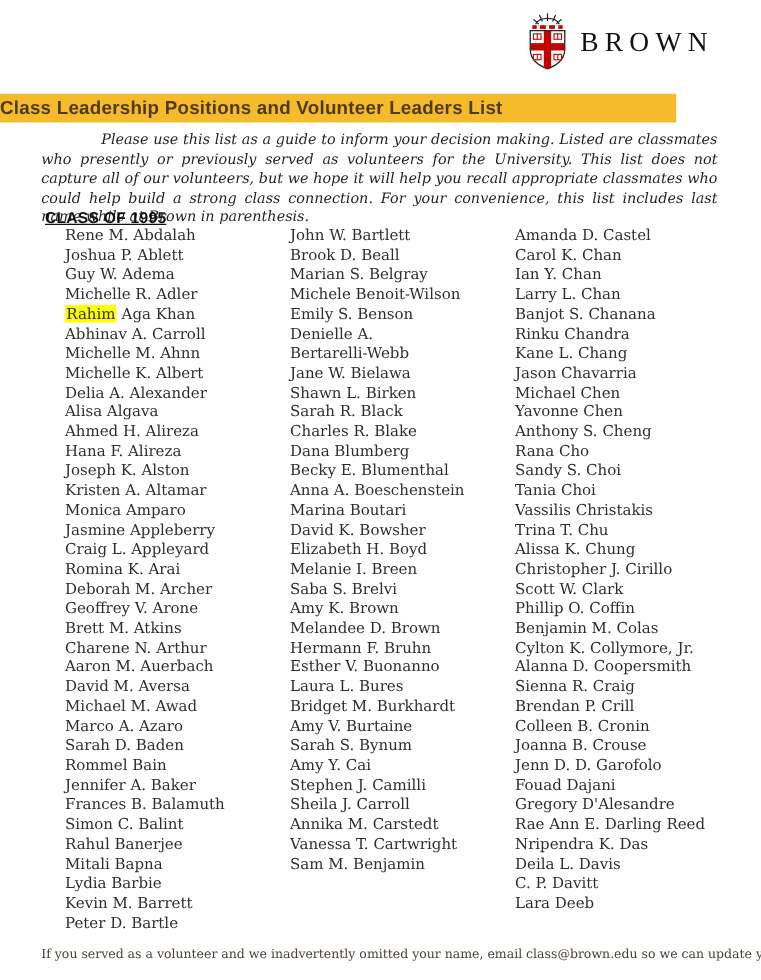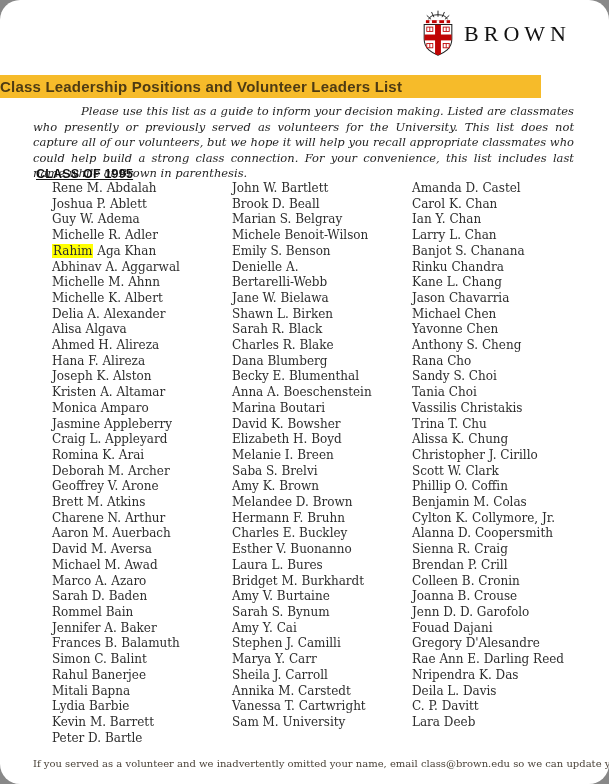--- a/index.html
+++ b/index.html
@@ -1,19 +1,19 @@
 <!DOCTYPE html>
 <html style="--gold: #F6BB2A; --banner-text: #4E3B13; --highlight: #FFFF00;"><head>
 <meta charset="utf-8">
 <style>
   html,body { margin:0; padding:0; background:#888; }
   .page {
     position:relative; width:609px; height:784px; margin:0 auto;
     background:#ffffff; overflow:hidden;
-    font-family:"DejaVu Serif", serif; color:#2d2d2d;border-radius:20px;
+    font-family:"DejaVu Serif", serif; color:#2d2d2d;
   }
   
   .brand { position:absolute; top:8px; right:38px; display:flex; align-items:center; gap:7px; }
   .crest { display:block; }
   .wordmark {
     font-family:"Liberation Serif", serif; font-size:22px; letter-spacing:5px;
     color:#121212; font-weight:400;
   }
   
   .banner {
@@ -100,21 +100,21 @@
 
   <h2 class="class-heading">CLASS OF 1995</h2>
 
   <div class="columns">
     <div class="col" id="col-0">
         <div class="name-line">Rene M. Abdalah</div>
         <div class="name-line">Joshua P. Ablett</div>
         <div class="name-line">Guy W. Adema</div>
         <div class="name-line">Michelle R. Adler</div>
         <div class="name-line"><mark class="hl">Rahim</mark> Aga Khan</div>
-        <div class="name-line">Abhinav A. Aggarwal</div>
+        <div class="name-line">Abhinav A. Carroll</div>
         <div class="name-line">Michelle M. Ahnn</div>
         <div class="name-line">Michelle K. Albert</div>
         <div class="name-line">Delia A. Alexander</div>
         <div class="name-line">Alisa Algava</div>
         <div class="name-line">Ahmed H. Alireza</div>
         <div class="name-line">Hana F. Alireza</div>
         <div class="name-line">Joseph K. Alston</div>
         <div class="name-line">Kristen A. Altamar</div>
         <div class="name-line">Monica Amparo</div>
         <div class="name-line">Jasmine Appleberry</div>
@@ -155,33 +155,31 @@
         <div class="name-line">Becky E. Blumenthal</div>
         <div class="name-line">Anna A. Boeschenstein</div>
         <div class="name-line">Marina Boutari</div>
         <div class="name-line">David K. Bowsher</div>
         <div class="name-line">Elizabeth H. Boyd</div>
         <div class="name-line">Melanie I. Breen</div>
         <div class="name-line">Saba S. Brelvi</div>
         <div class="name-line">Amy K. Brown</div>
         <div class="name-line">Melandee D. Brown</div>
         <div class="name-line">Hermann F. Bruhn</div>
-        <div class="name-line">Charles E. Buckley</div>
         <div class="name-line">Esther V. Buonanno</div>
         <div class="name-line">Laura L. Bures</div>
         <div class="name-line">Bridget M. Burkhardt</div>
         <div class="name-line">Amy V. Burtaine</div>
         <div class="name-line">Sarah S. Bynum</div>
         <div class="name-line">Amy Y. Cai</div>
         <div class="name-line">Stephen J. Camilli</div>
-        <div class="name-line">Marya Y. Carr</div>
         <div class="name-line">Sheila J. Carroll</div>
         <div class="name-line">Annika M. Carstedt</div>
         <div class="name-line">Vanessa T. Cartwright</div>
-        <div class="name-line">Sam M. University</div>
+        <div class="name-line">Sam M. Benjamin</div>
       </div>
     <div class="col" id="col-2">
         <div class="name-line">Amanda D. Castel</div>
         <div class="name-line">Carol K. Chan</div>
         <div class="name-line">Ian Y. Chan</div>
         <div class="name-line">Larry L. Chan</div>
         <div class="name-line">Banjot S. Chanana</div>
         <div class="name-line">Rinku Chandra</div>
         <div class="name-line">Kane L. Chang</div>
         <div class="name-line">Jason Chavarria</div>

